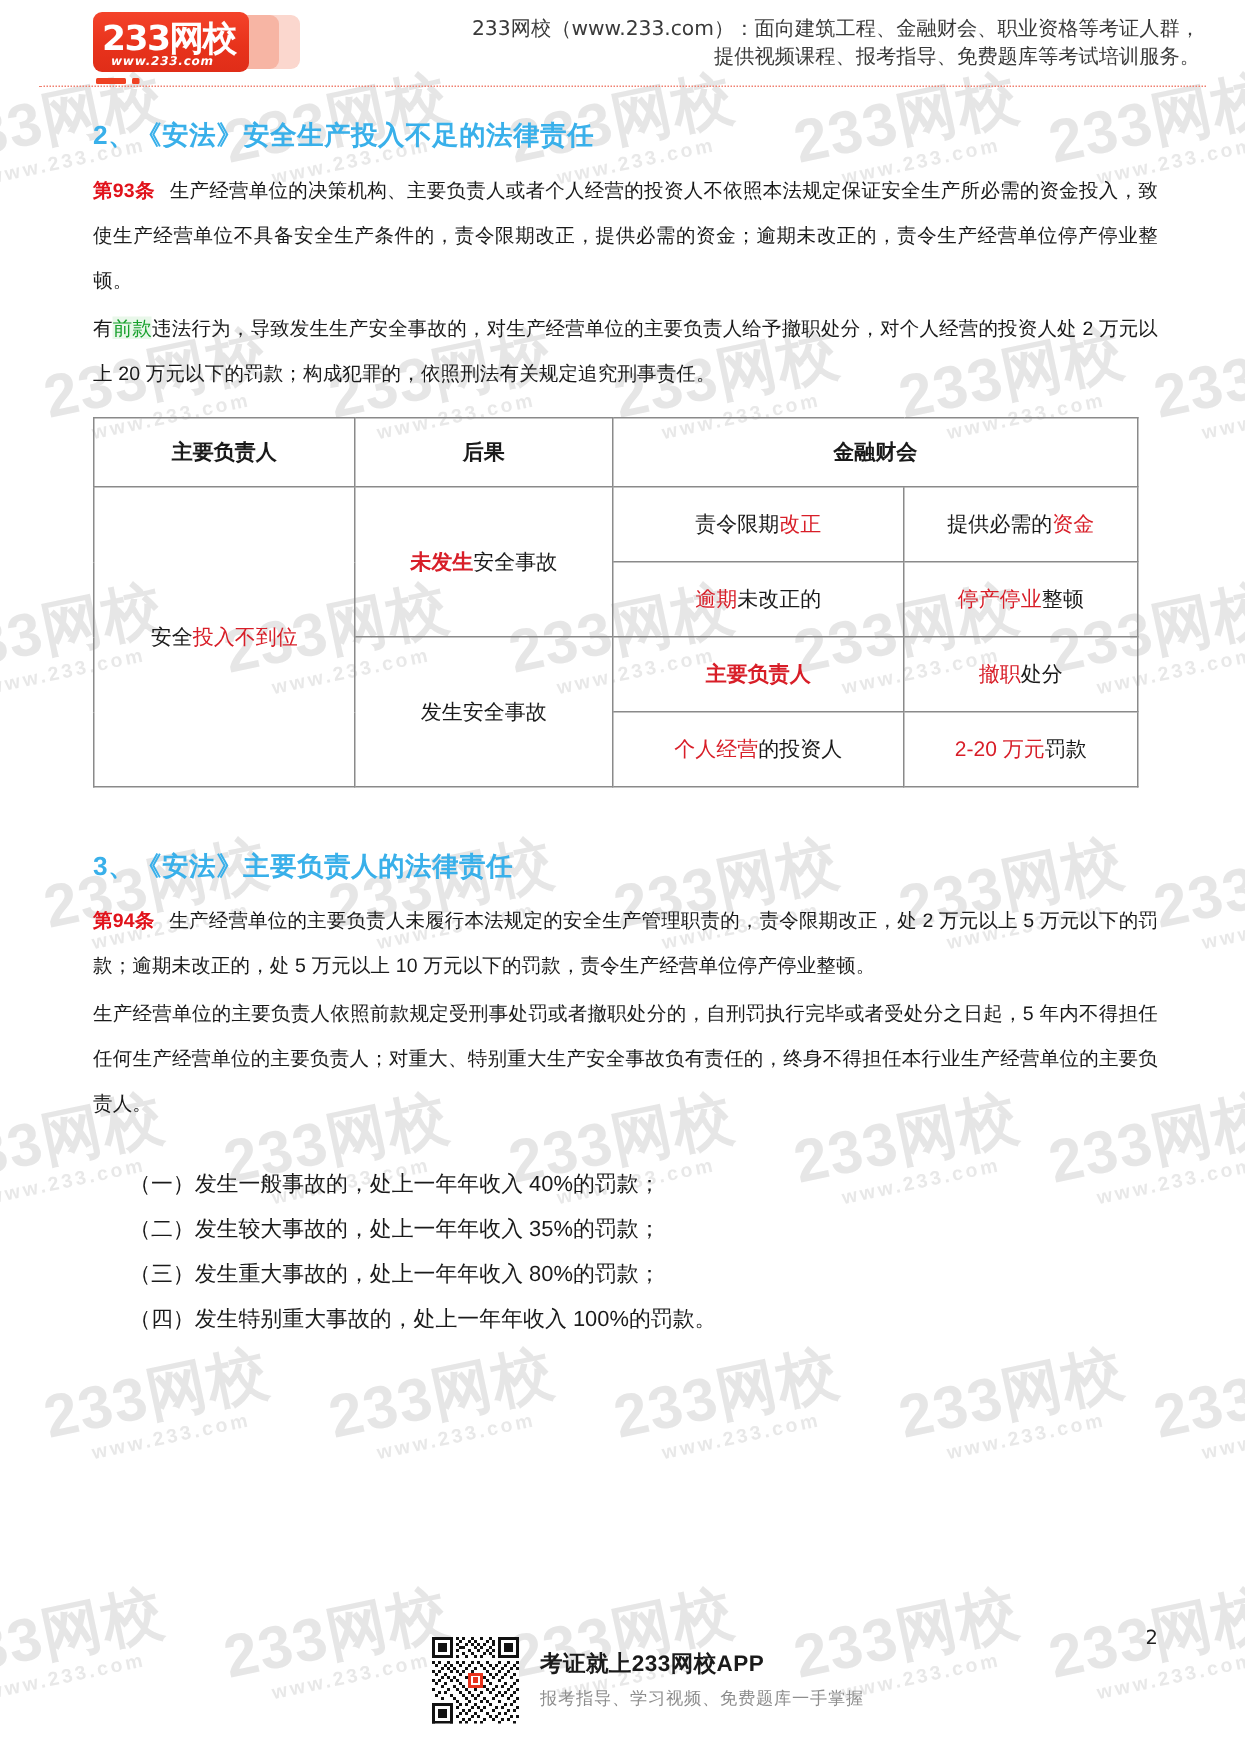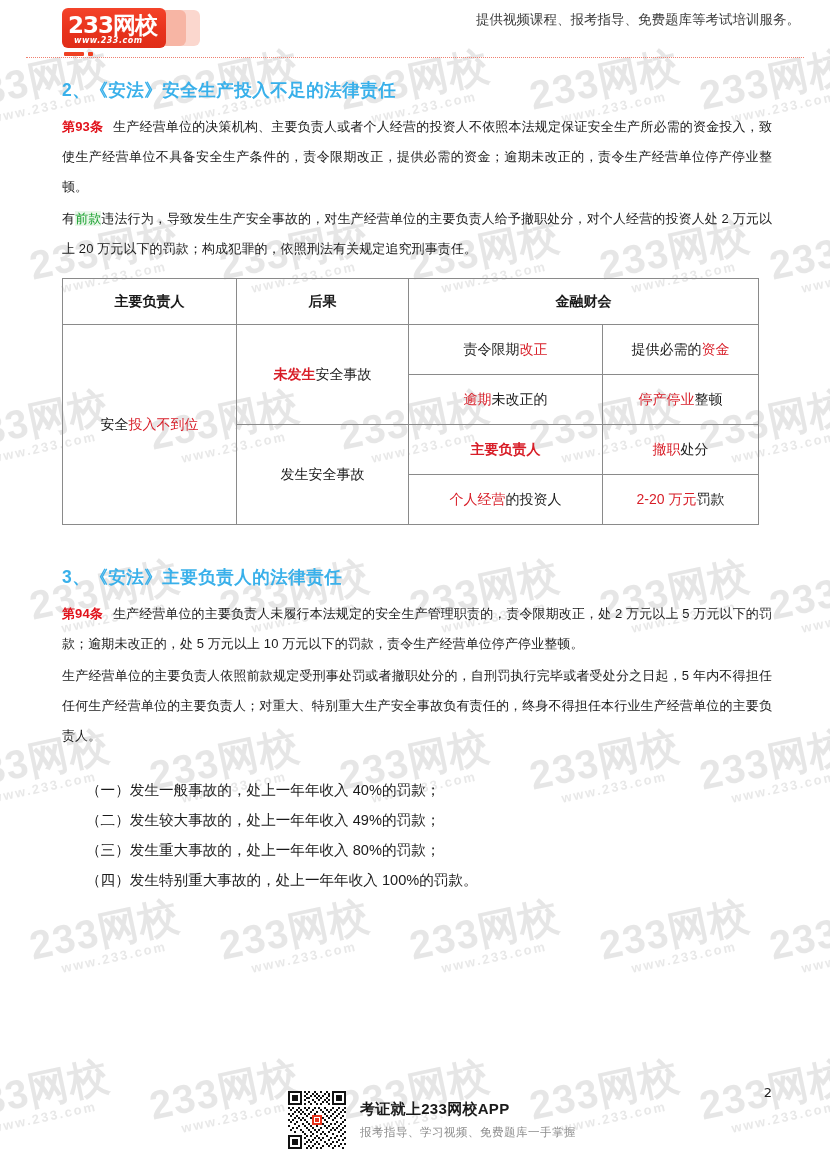--- a/index.html
+++ b/index.html
@@ -384,20 +384,21 @@
         <span class="lg-main">233网校</span>
         <span class="lg-sub">www.233.com</span>
       </div>
       <div id="logo-dash">
         <i class="d1"></i>
           <i class="d2"></i>
       </div>
     </div>
 
     <div id="header-text">
+      <div>233网校（www.233.com）：面向建筑工程、金融财会、职业资格等考证人群，</div>
       <div>提供视频课程、报考指导、免费题库等考试培训服务。</div>
     </div>
     <div id="header-rule"></div>
   </div>
 
   <div id="content">
 
     <h2 class="section-title">2、《安法》安全生产投入不足的法律责任</h2>
 
     <p class="para">
@@ -475,21 +476,21 @@
       <span class="art-no">第94条</span><span>生产经营单位的主要负责人未履行本法规定的安全生产管理职责的，责令限期改正，处 2 万元以上 5 万元以下的罚款；逾期未改正的，处 5 万元以上 10 万元以下的罚款，责令生产经营单位停产停业整顿。</span>
     </p>
 
 
     <p class="para">生产经营单位的主要负责人依照前款规定受刑事处罚或者撤职处分的，自刑罚执行完毕或者受处分之日起，5 年内不得担任任何生产经营单位的主要负责人；对重大、特别重大生产安全事故负有责任的，终身不得担任本行业生产经营单位的主要负责人。</p>
 
     <div class="gap"></div>
 
 
     <p class="list-item">（一）发生一般事故的，处上一年年收入 40%的罚款；</p>
-    <p class="list-item">（二）发生较大事故的，处上一年年收入 49%的罚款；</p>
+    <p class="list-item">（二）发生较大事故的，处上一年年收入 35%的罚款；</p>
     <p class="list-item">（三）发生重大事故的，处上一年年收入 80%的罚款；</p>
     <p class="list-item">（四）发生特别重大事故的，处上一年年收入 100%的罚款。</p>
   </div>
 
   <div id="footer">
     <div id="page-num">2</div>
     <div id="footer-inner">
       <svg id="qr" viewBox="0 0 29 29" shape-rendering="crispEdges">
         <rect width="29" height="29" fill="#fff"></rect>
         <g fill="#111">

